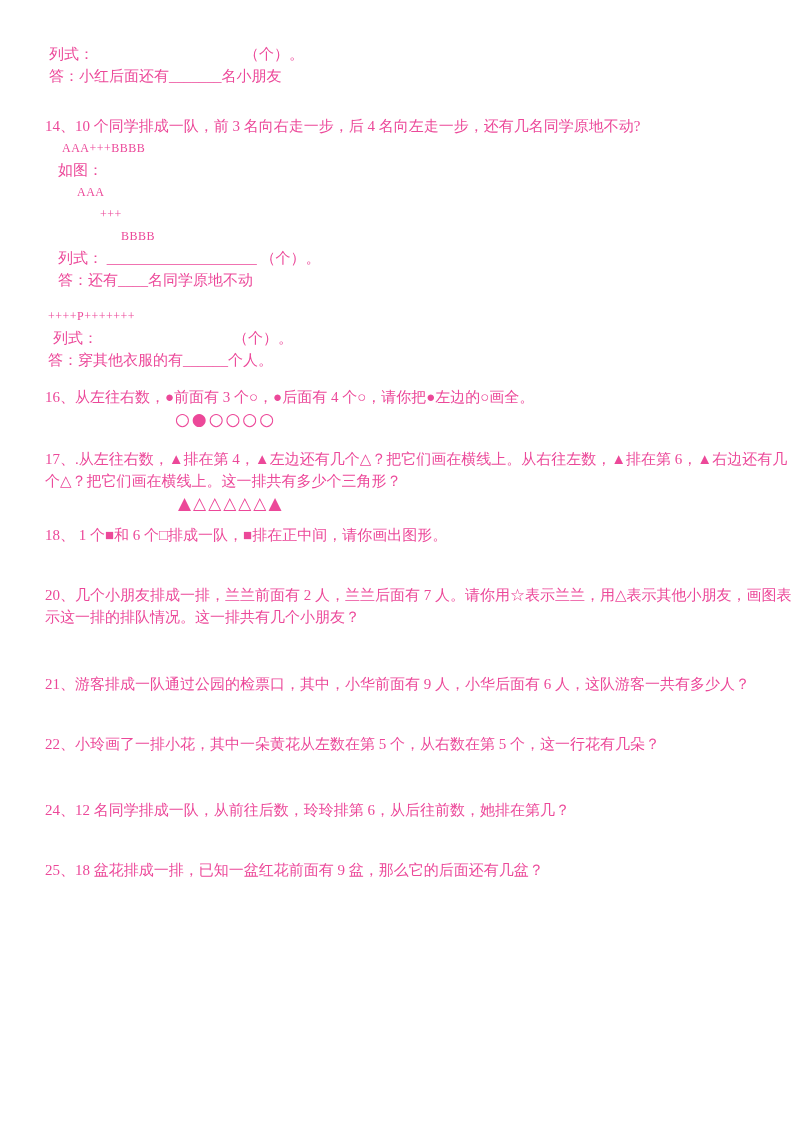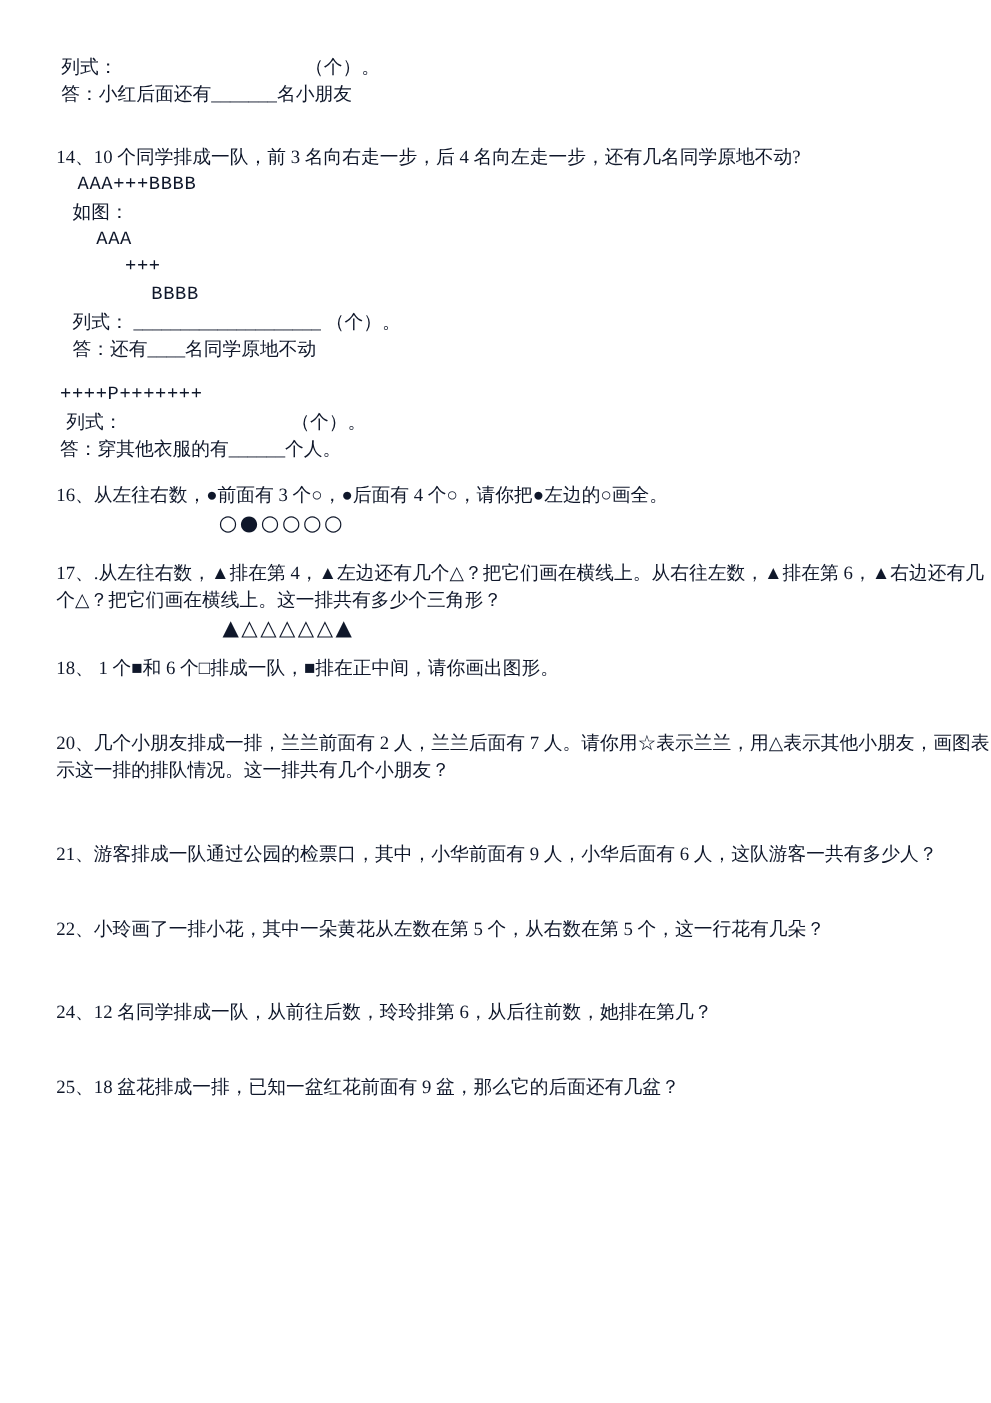--- a/index.html
+++ b/index.html
@@ -5,29 +5,29 @@
 <style>
   html,body{margin:0;padding:0;background:#9e9e9e;}
   .page{
     position:relative;
     width:793px;height:1122px;
     margin:0 auto;
     background:#ffffff;
     box-sizing:border-box;
     padding:43px 18px 0 45px;
     overflow:hidden;
-    color:#0f172a;
+    color:#ec4899;
     font-family:"Liberation Serif","DejaVu Serif",serif;
     font-size:15px;
     line-height:22px;
   }
   .line{white-space:pre;}
   .notation{
-    font-family:Liberation Mono, monospace;
-    font-size:15px;
+    font-family:Liberation Serif, serif;
+    font-size:12px;
     letter-spacing:.5px;
   }
   .symbols{
     font-size:17px;
     letter-spacing:2px;
     font-family:"DejaVu Sans","Liberation Sans",sans-serif;
   }
   .ind3{margin-left:3px}
   .ind4{margin-left:4px}
   .ind8{margin-left:8px}

